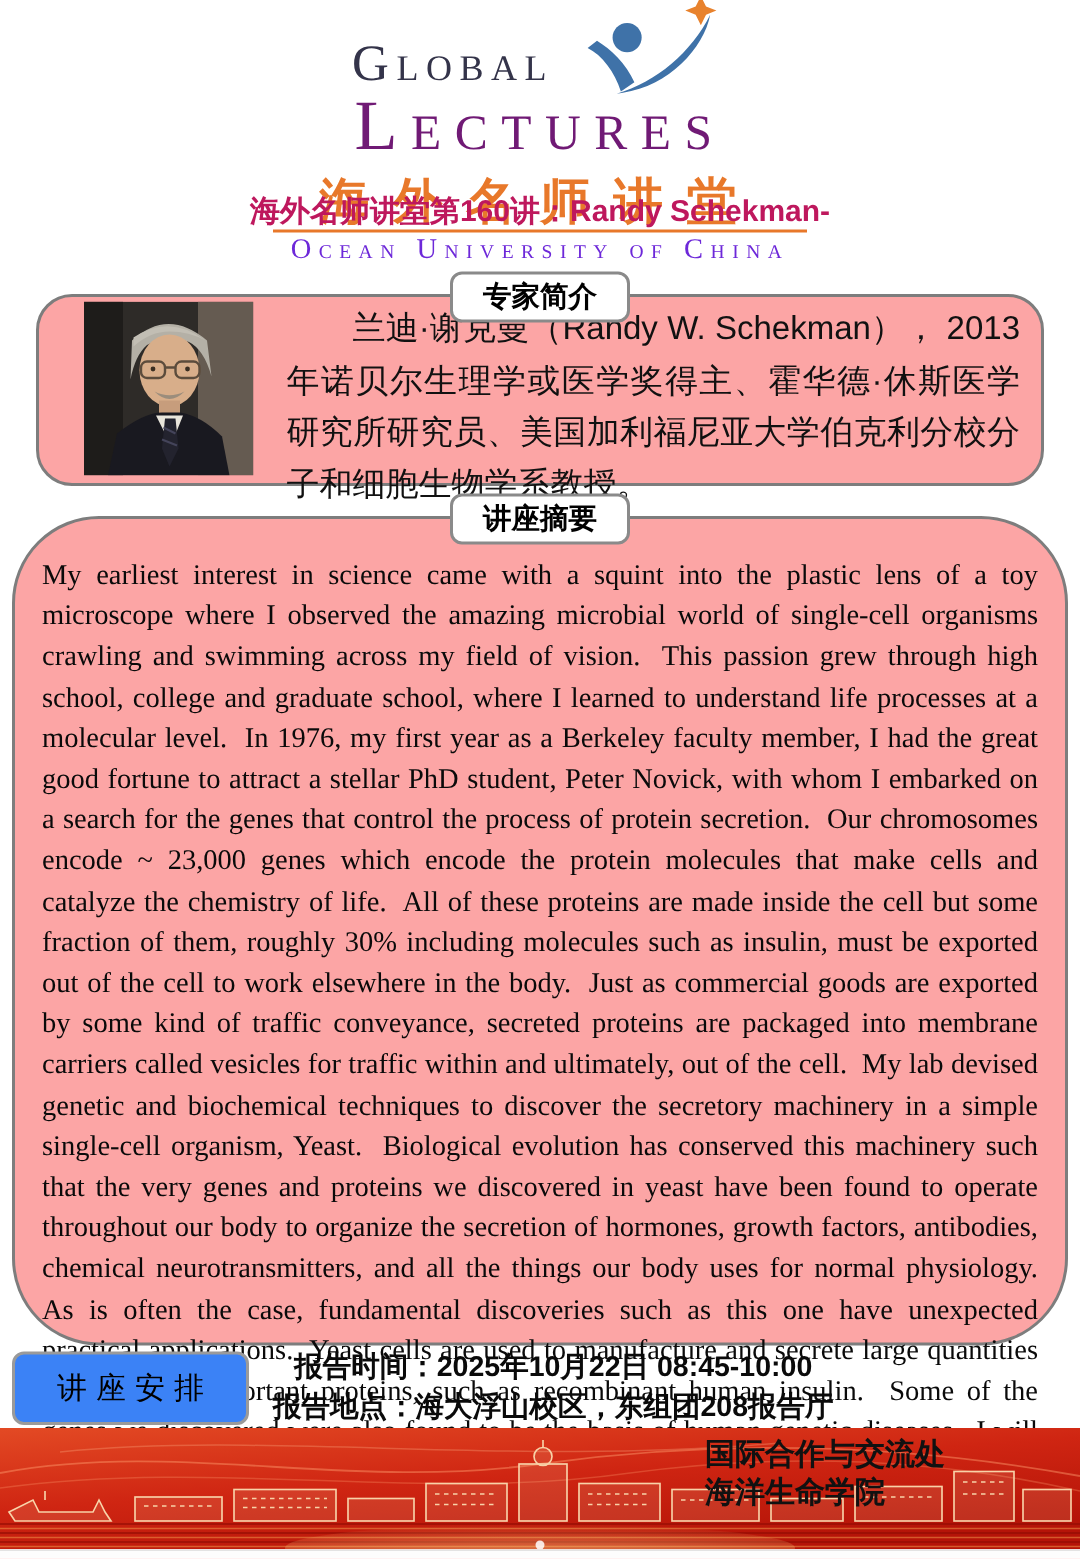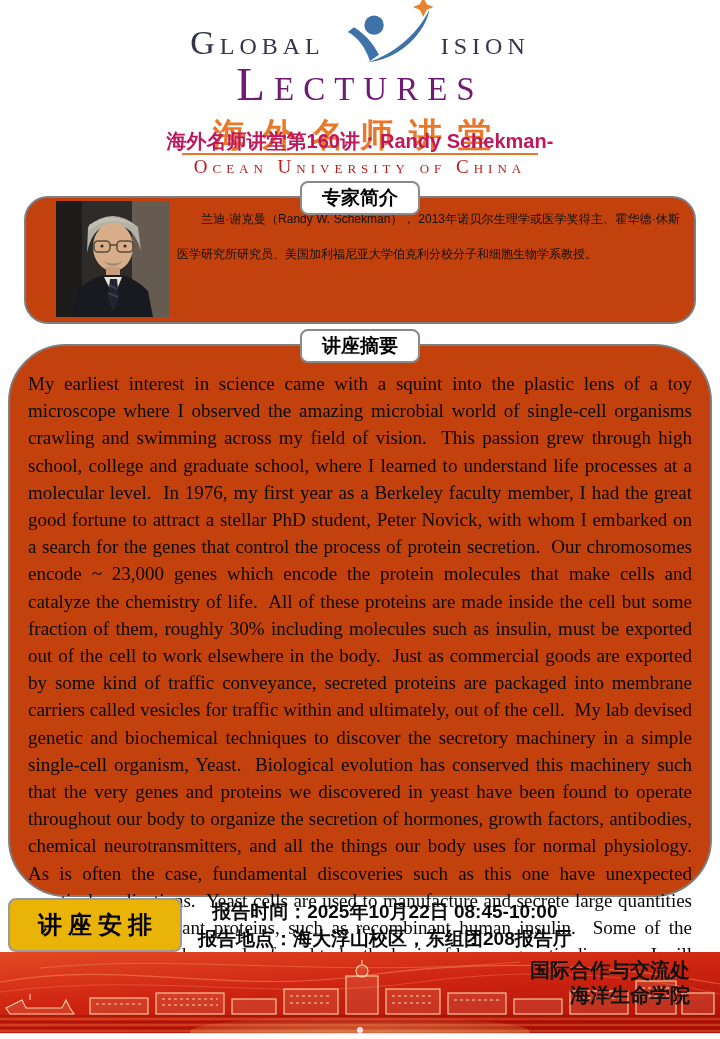--- a/index.html
+++ b/index.html
@@ -12,72 +12,71 @@
   .logo-row1{display:flex;justify-content:center;align-items:flex-end;height:62px;}
   .logo-word{font-family:"Liberation Serif",serif;font-variant:small-caps;
     font-size:34px;letter-spacing:5px;color:#34344a;line-height:1;padding-bottom:4px;}
   .vision-svg{width:132px;height:72px;margin:0 -6px -4px -10px;}
   .logo-lectures{font-family:"Liberation Serif",serif;font-variant:small-caps;
     font-size:47px;letter-spacing:9px;color:#701a75;line-height:0.86;}
   .logo-seal{font-size:33px;font-weight:bold;color:#e8782a;letter-spacing:16px;
     line-height:1.0;margin-top:15px;font-family:"Liberation Serif",serif;}
   .logo-underline{width:356px;height:2px;background:#e8782a;margin:1px auto 2px auto;}
   .logo-ouc{font-family:"Liberation Serif",serif;font-variant:small-caps;
-    font-size:19px;letter-spacing:5px;color:#b91c1c;line-height:1;}
+    font-size:19px;letter-spacing:5px;color:#6d28d9;line-height:1;}
   
   .main-title{position:absolute;top:130px;left:0;width:100%;text-align:center;
     font-weight:bold;font-size:20px;line-height:23px;color:#be185d;}
   
-  .frame-box{position:absolute;border:2px solid #7d7d7d;background:#c2410c;}
+  .frame-box{position:absolute;border:2px solid #7d7d7d;background:#fca5a5;}
   .box-label{position:absolute;top:-17px;left:50%;transform:translateX(-50%);
     background:#fff;border:2px solid #8a8a8a;border-radius:8px;
     padding:2px 20px;font-weight:bold;font-size:19px;white-space:nowrap;z-index:3;}
   
   .expert-box{top:196px;left:24px;right:24px;height:124px;border-radius:24px;
     display:flex;align-items:flex-start;padding:0;}
   .portrait{width:113px;height:116px;margin:3px 0 0 30px;flex:0 0 auto;overflow:hidden;}
-  .expert-bio{flex:1;margin:4px 14px 0 8px;font-size:12px;line-height:34.5px;
+  .expert-bio{flex:1;margin:4px 14px 0 22px;font-size:22px;line-height:34.5px;
     text-indent:2em;color:#111;text-align:justify;}
   
   .abstract-box{top:344px;left:8px;right:8px;height:549px;border-radius:58px;
     padding:0;}
   .abstract-text{margin:24px 18px 0 18px;font-family:"Liberation Serif",serif;
     font-size:19px;line-height:27.2px;text-align:justify;color:#0a0a0a;
     white-space:pre-wrap;}
   
   .schedule-row{position:absolute;top:898px;left:8px;right:8px;display:flex;
     align-items:center;}
-  .schedule-label{border:2px solid #9a9a9a;border-radius:8px;background:#eab308;
-    font-weight:bold;font-size:24px;letter-spacing:6px;padding:9px 22px 9px 28px;
+  .schedule-label{border:2px solid #9a9a9a;border-radius:8px;background:#3b82f6;
+    font-weight:normal;font-size:20px;letter-spacing:6px;padding:9px 22px 9px 28px;
     white-space:nowrap;}
   .schedule-text{margin-left:16px;font-weight:bold;font-size:19px;line-height:27px;
     color:#0a0a0a;text-align:center;}
   
   .footer-banner{position:absolute;left:0;top:952px;width:720px;height:81px;}
   .footer-banner svg{display:block;}
-  .footer-text{position:absolute;top:6px;right:30px;width:220px;text-align:right;
+  .footer-text{position:absolute;top:6px;right:30px;width:220px;text-align:left;
     font-weight:bold;font-size:20px;line-height:25px;color:#111;}
   .bottom-strip{position:absolute;left:0;top:1033px;width:720px;height:6px;
     background:#fdfdfd;border-top:1px solid #e3e3e3;}
 </style>
 </head>
 <body>
 
 <div class="poster">
 
   <div class="logo-block">
     <div class="logo-row1">
       <span class="logo-word">Global</span>
       <svg class="vision-svg" viewBox="0 0 160 104">
         <path d="M141,2 l5,10 10,4 -10,4 -5,10 -5,-10 -10,-4 10,-4 Z" fill="#e8822d"></path>
         <circle cx="70" cy="42" r="14" fill="#3f72a8"></circle>
         <path d="M32,52 C46,59 58,75 64,94 L77,85 C69,67 54,53 41,45 Z" fill="#3f72a8"></path>
         <path d="M60,96 C98,85 132,56 150,20 C144,52 110,89 66,95 Z" fill="#3f72a8"></path>
       </svg>
-      <span class="logo-word">ision</span>
     </div>
     <div class="logo-lectures">Lectures</div>
     <div class="logo-seal">海外名师讲堂</div>
     <div class="logo-underline"></div>
     <div class="logo-ouc">Ocean University of China</div>
   </div>
 
   <div class="main-title">
     <div>海外名师讲堂第160讲：Randy Schekman-</div>
   </div>

